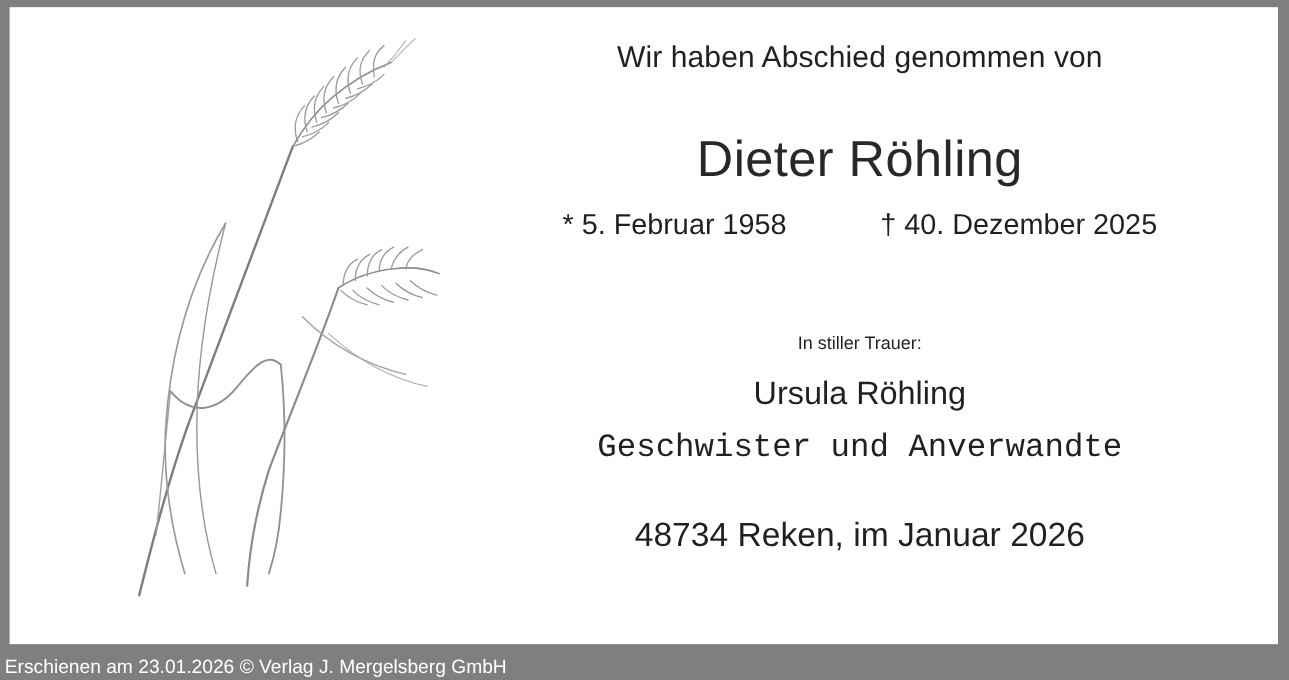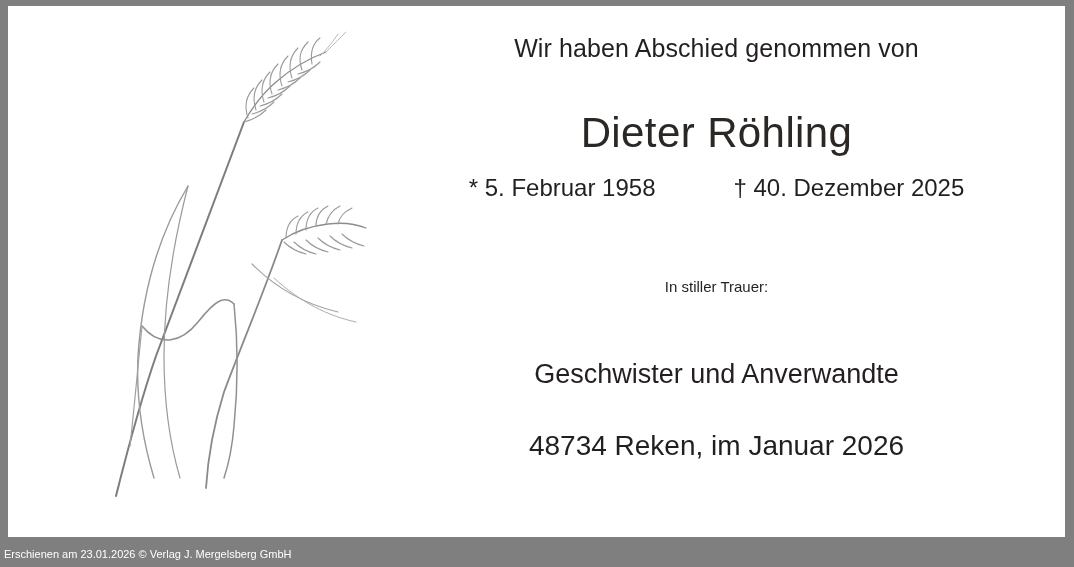--- a/index.html
+++ b/index.html
@@ -112,20 +112,21 @@
     right: 0;
     font-size: 27px;
   }
 
   #mourner-2 {
     position: absolute;
     top: 353px;
     left: 0;
     right: 0;
     font-size: 27px;
+    font-family: Liberation Mono, monospace;
   }
 
   #place-date {
     position: absolute;
     top: 424px;
     left: 0;
     right: 0;
     font-size: 28px;
   }
 
@@ -143,21 +144,21 @@
     left: 0;
     bottom: 0;
     width: 1074px;
     height: 30px;
     background: #7f7f7f;
   }
   #footer-text {
     position: absolute;
     left: 4px;
     top: 548px;
-    font-size: 11px;
+    font-size: 16px;
     color: #ffffff;
     font-family: "Liberation Sans", sans-serif;
     white-space: nowrap;
   }
 </style>
 </head>
 <body>
 
 <div id="page">
 
@@ -233,20 +234,21 @@
 
       <div class="line" id="deceased-name">Dieter Röhling</div>
 
       <div id="dates-row">
         <span class="date-item">* 5. Februar 1958</span>
         <span class="date-item">† 40. Dezember 2025</span>
       </div>
 
       <div class="line" id="mourning-label">In stiller Trauer:</div>
 
+      <div class="line" id="mourner-1">Ursula Röhling</div>
 
       <div class="line" id="mourner-2">Geschwister und Anverwandte</div>
 
       <div class="line" id="place-date">48734 Reken, im Januar 2026</div>
 
 
     </div>
   </div>
 
   <div id="footer-bar"></div>

